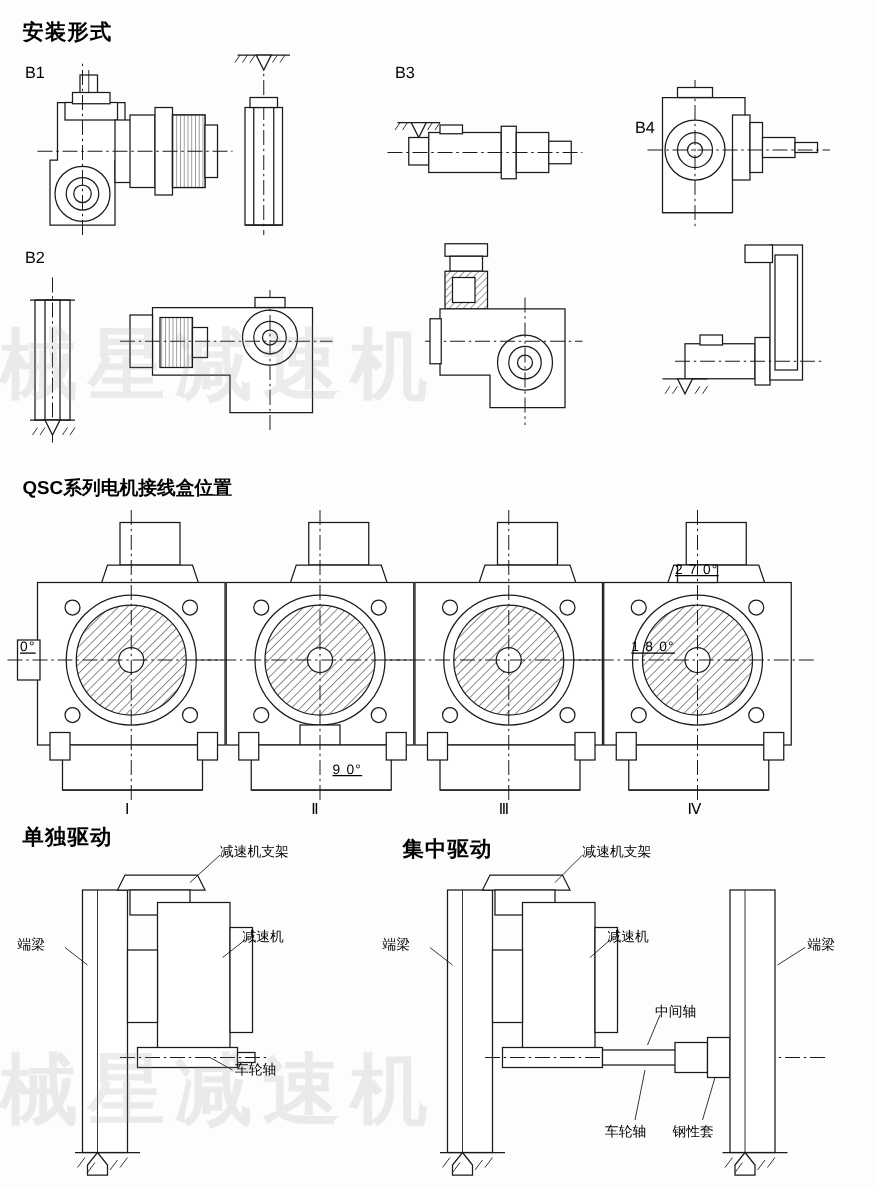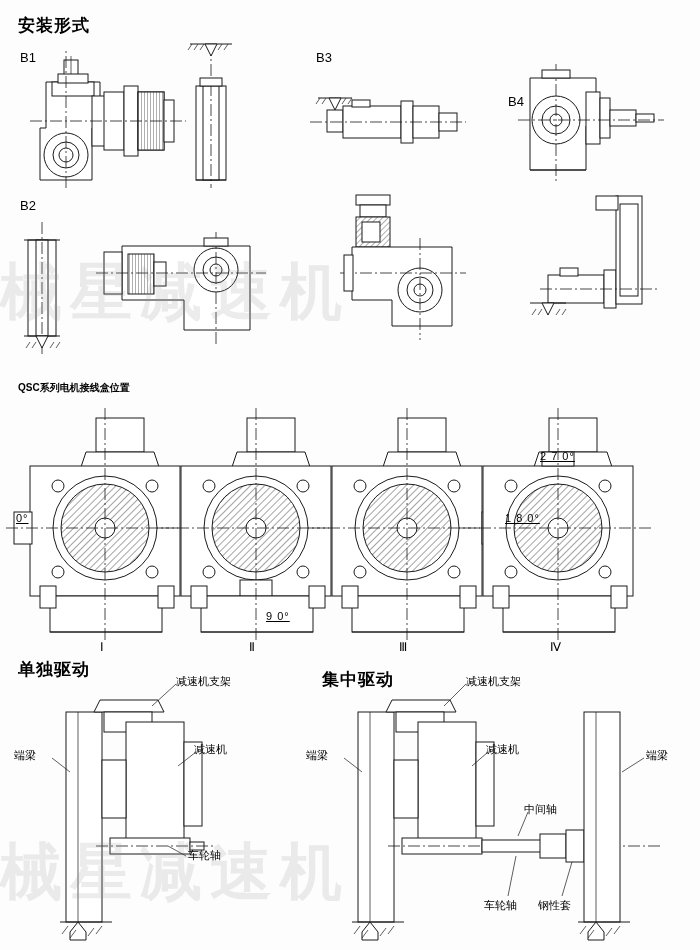--- a/index.html
+++ b/index.html
@@ -25,21 +25,21 @@
   .sec-title {
     position: absolute;
     font-weight: bold;
     font-size: 17px;
     letter-spacing: 1px;
     white-space: nowrap;
   }
   .sub-title {
     position: absolute;
     font-weight: bold;
-    font-size: 10px;
+    font-size: 15px;
     white-space: nowrap;
   }
   .lbl {
     position: absolute;
     font-size: 13px;
     white-space: nowrap;
   }
   .lbl-sm {
     position: absolute;
     font-size: 11px;

